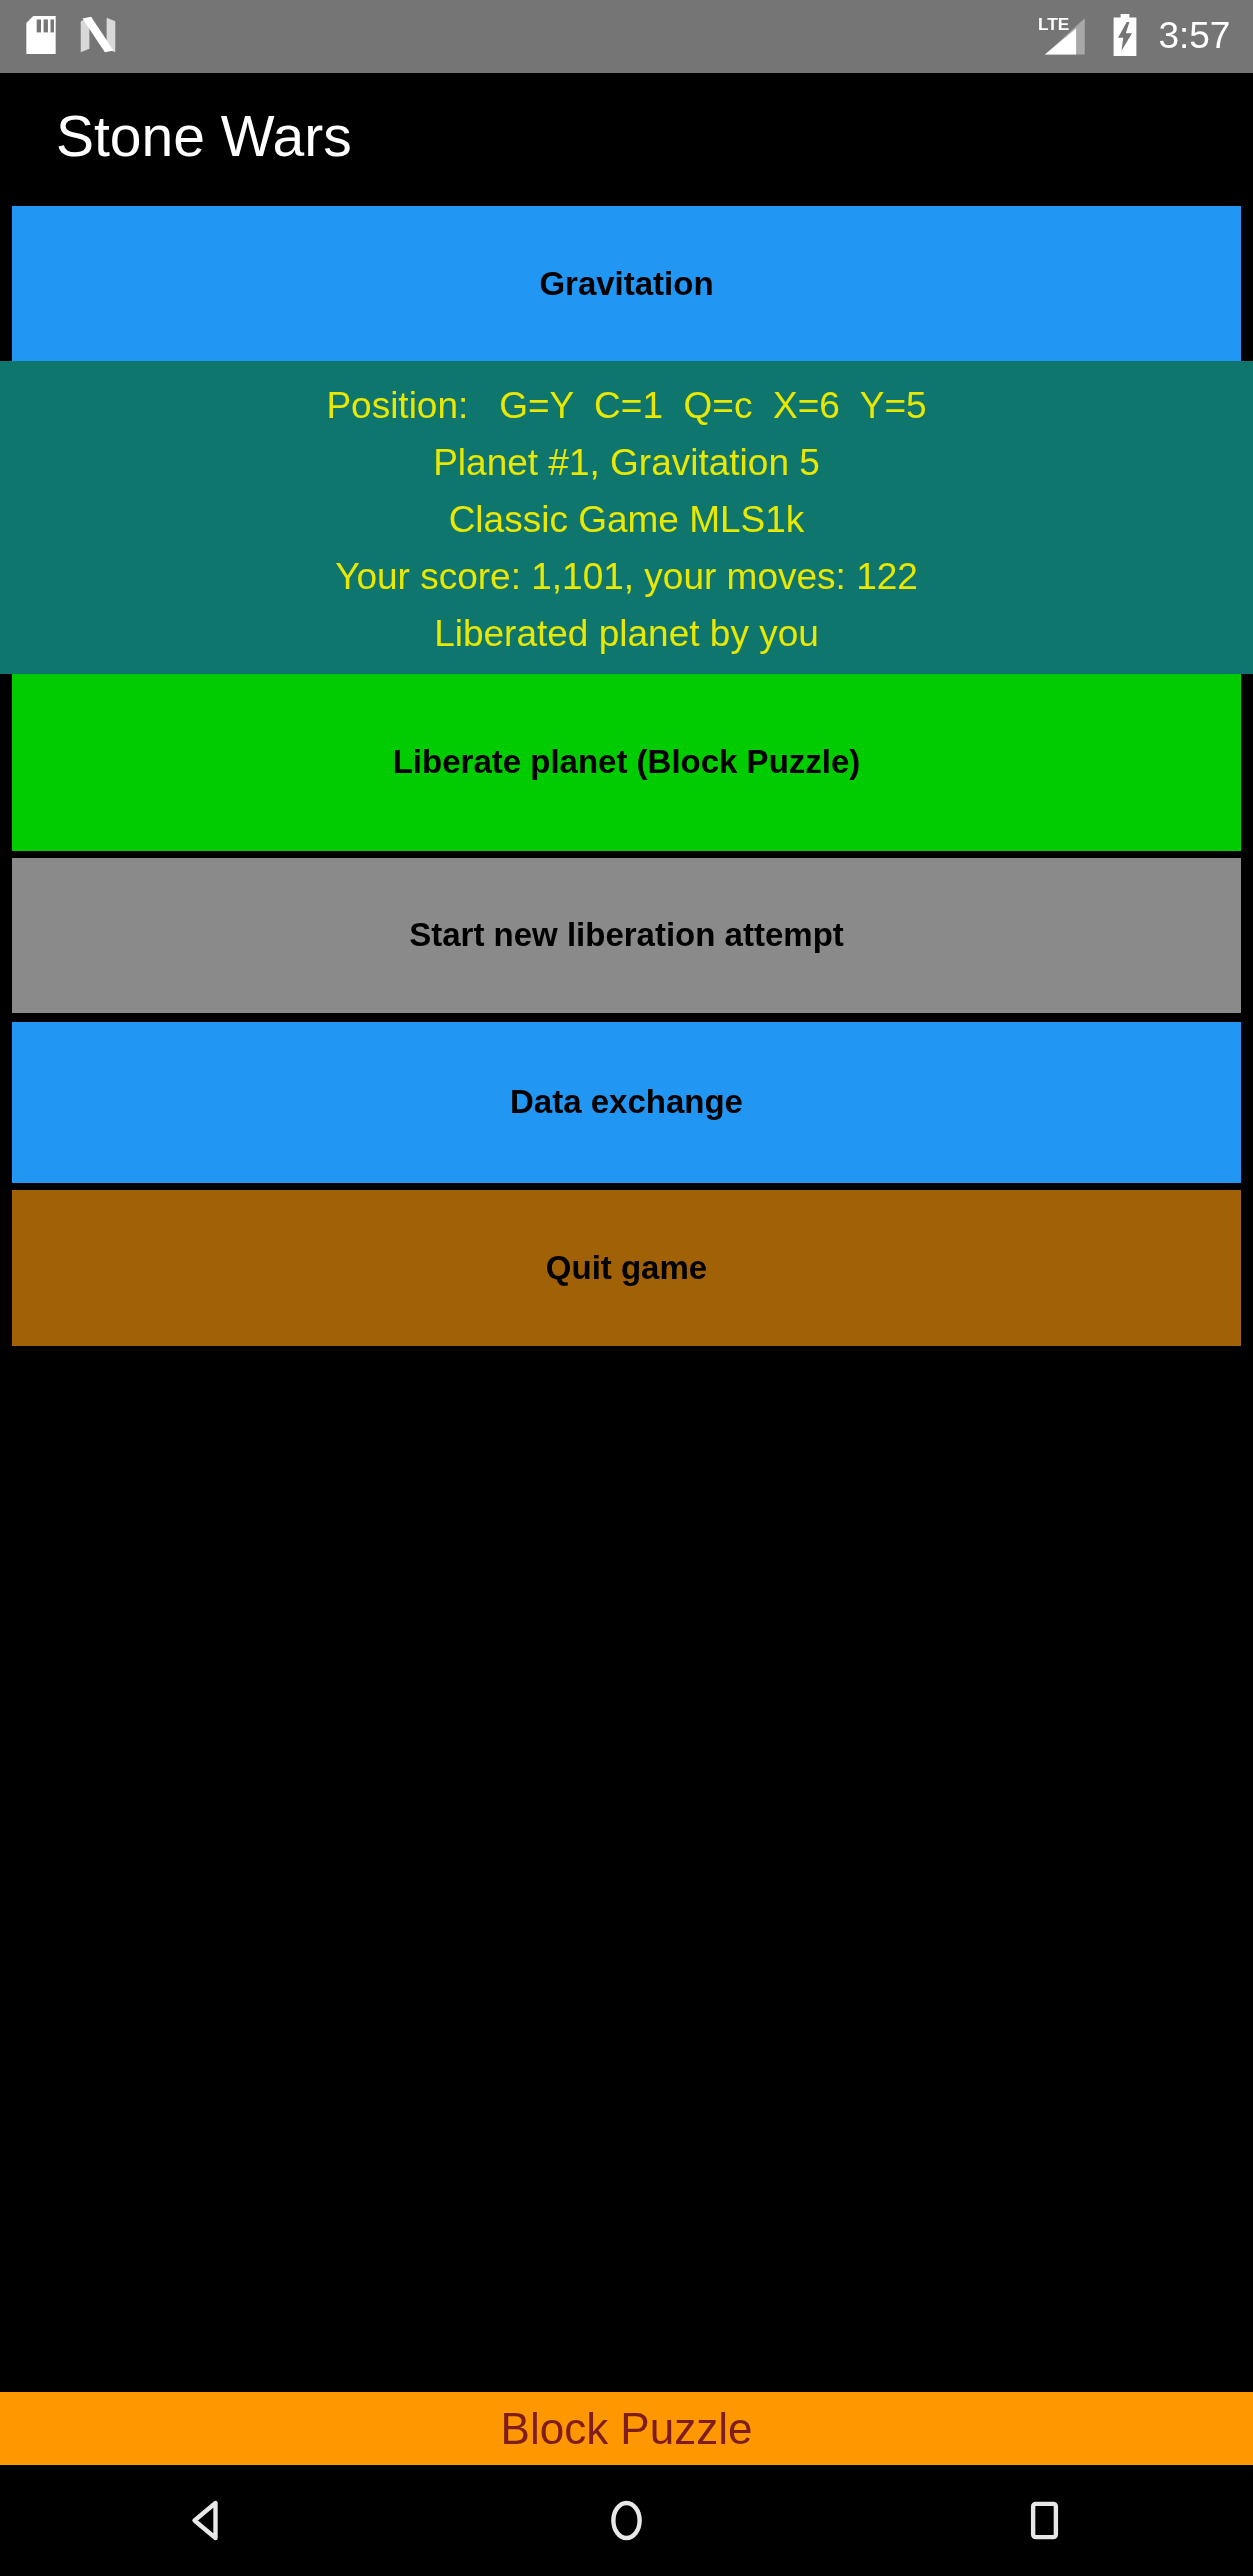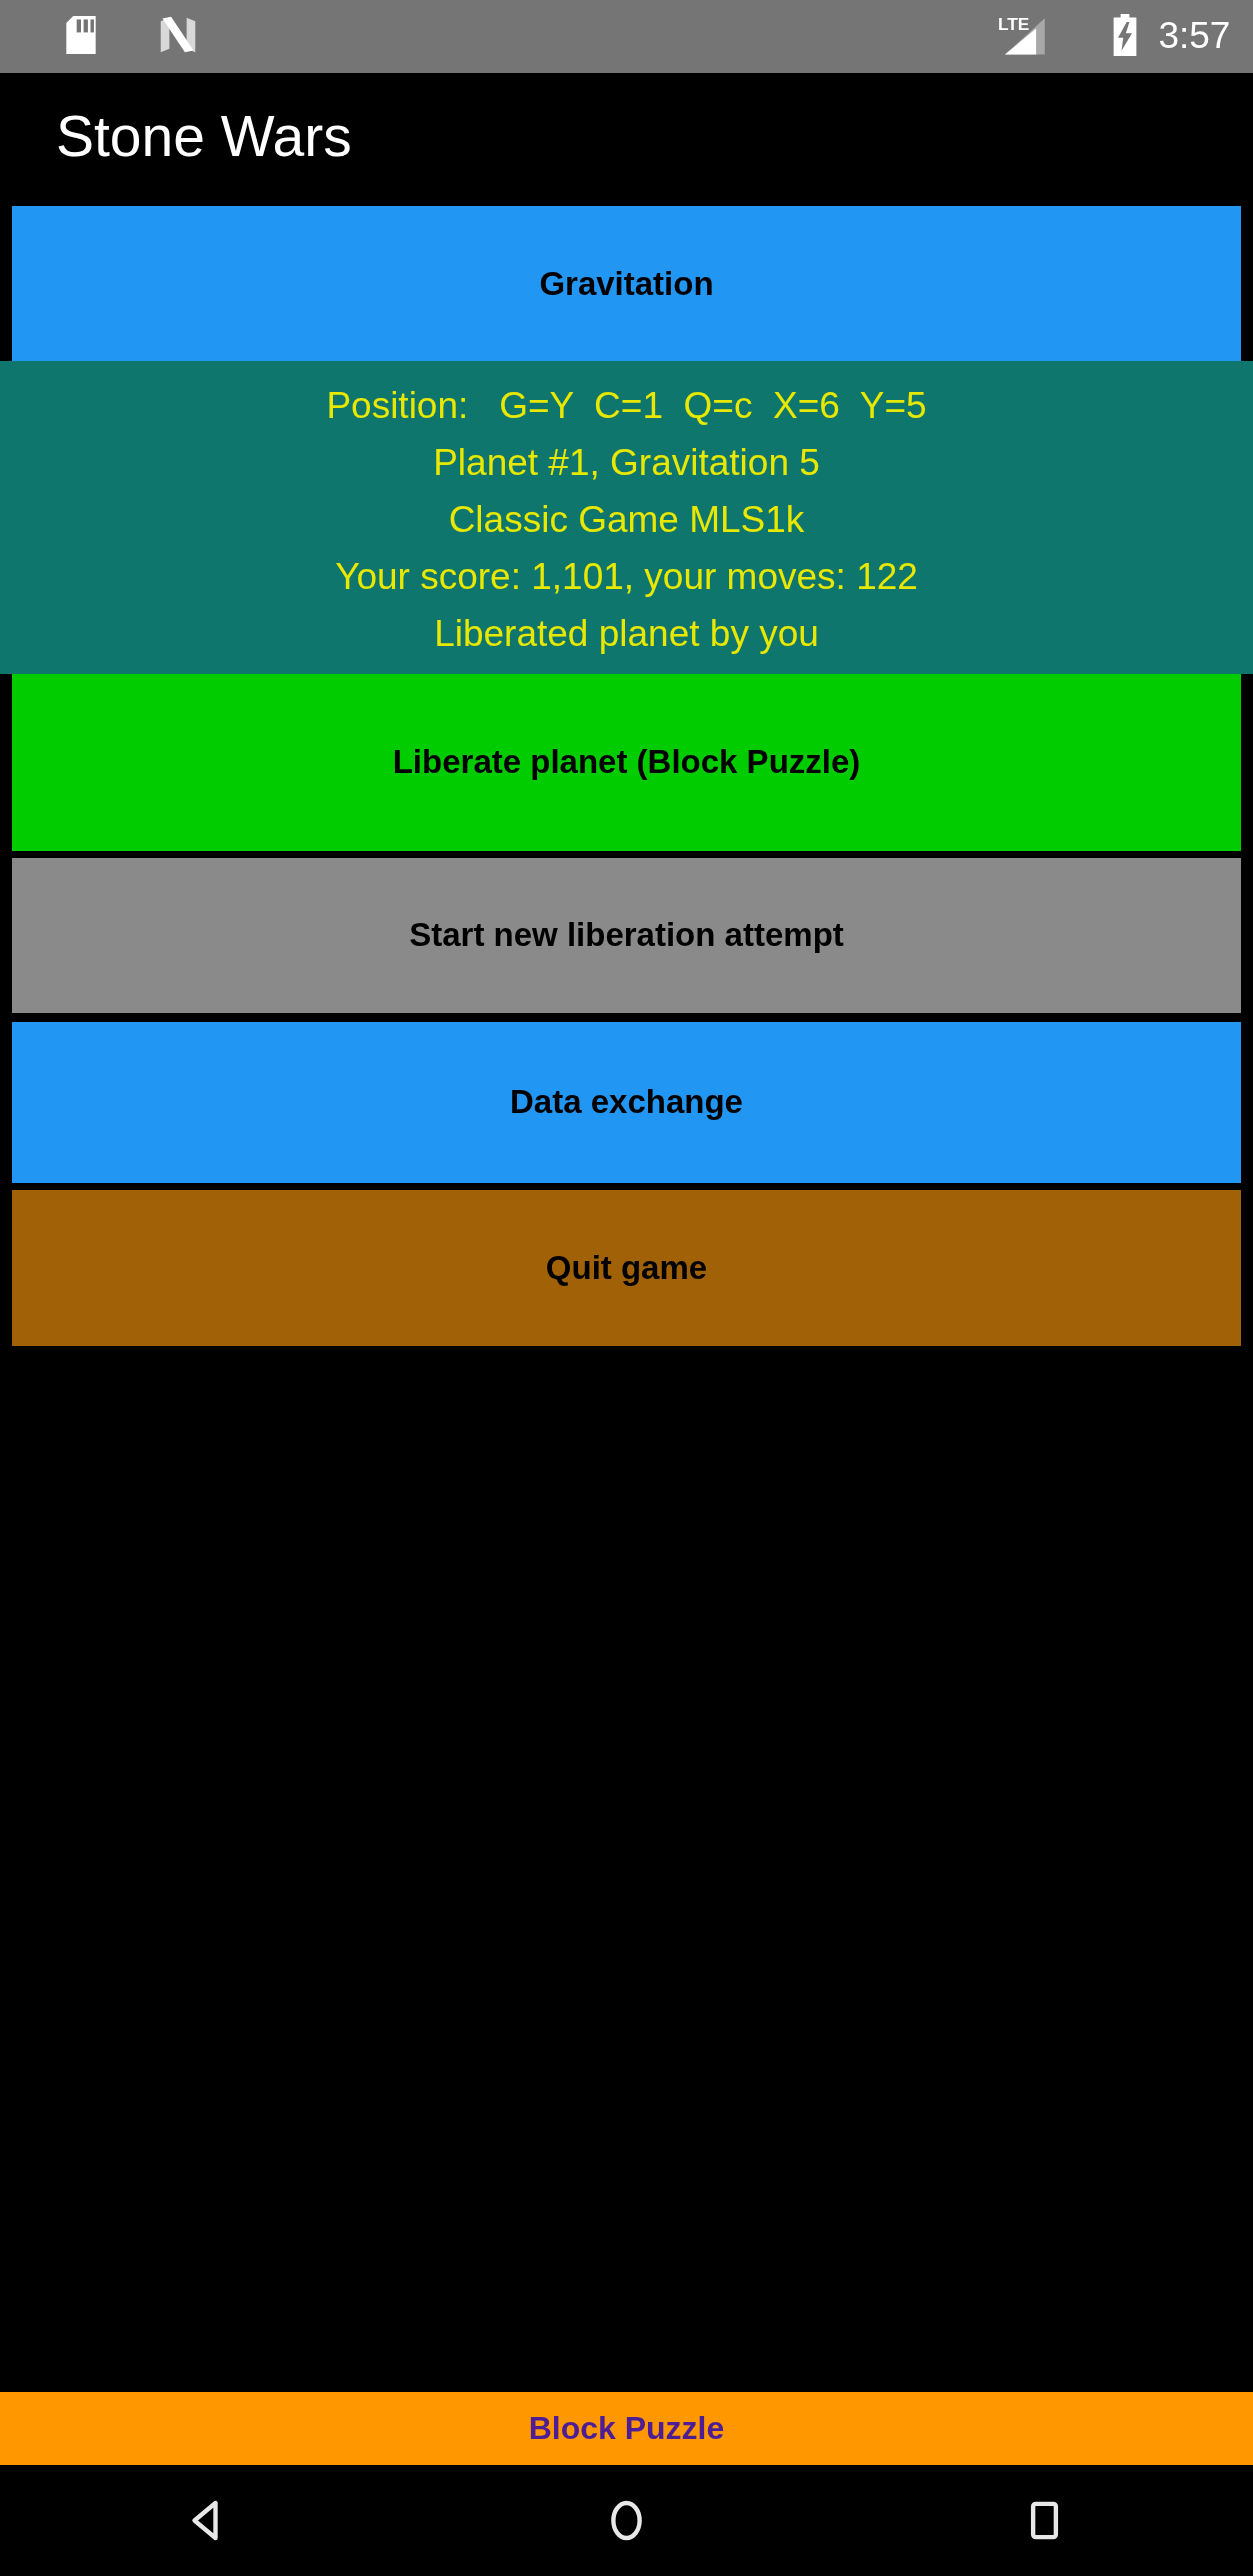--- a/index.html
+++ b/index.html
@@ -25,21 +25,21 @@
   .status-bar {
     height: 73px;
     background: #757575;
     display: flex;
     align-items: center;
     padding: 0 22.6px 0 26px;
     flex: 0 0 auto;
   }
   .status-left  { display: flex; align-items: center; gap: 22.6px; }
   .status-right { margin-left: auto; display: flex; align-items: center; gap: 19px; }
-  .status-icon  { display: block; margin-left: 40px; }
+  .status-icon  { display: block; }
   .status-clock {
     color: #ffffff;
     font-size: 37px;
     font-weight: 400;
     letter-spacing: 0px;
     line-height: 1;
     padding-bottom: 2.6px;
   }
 
   
@@ -107,23 +107,23 @@
   .spacer { flex: 1 1 auto; background: #000000; min-height: 0; }
 
   
   .bottom-banner {
     flex: 0 0 auto;
     height: 73px;
     background: #FF9800;
     display: flex;
     align-items: center;
     justify-content: center;
-    color: #4c1d95;
-    font-size: 32px;
-    font-weight: 700;
+    color: #7f1d1d;
+    font-size: 44px;
+    font-weight: 400;
   }
 
   
   .nav-bar {
     flex: 0 0 auto;
     height: 111px;
     background: #000000;
     display: flex;
     align-items: center;
   }

